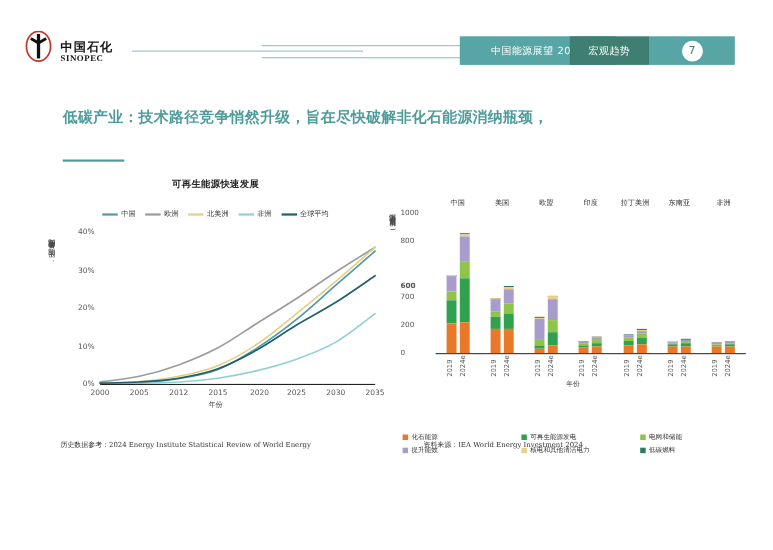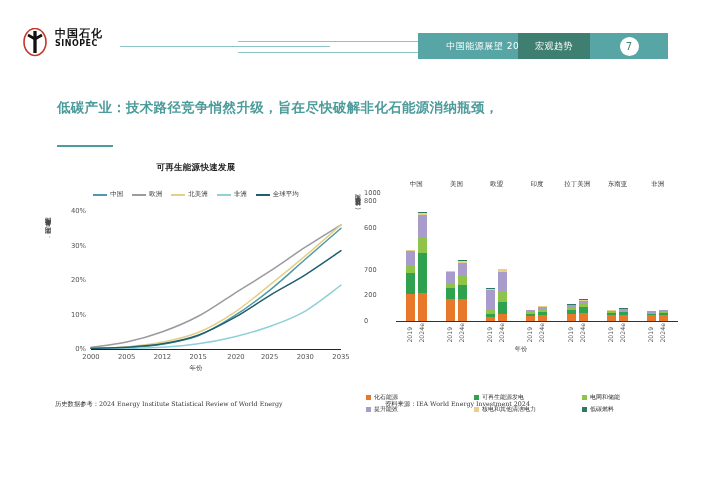--- a/index.html
+++ b/index.html
@@ -7,24 +7,24 @@
     width: 703px; height: 500px;
     background: #ffffff;
     font-family: "DejaVu Sans", "Liberation Sans", sans-serif;
     overflow: hidden;
   }
   .slide { position: relative; width: 703px; height: 500px; background:#fff; }
 
   
   .header { position:absolute; left:0; top:0; width:703px; height:78px; }
 
-  .logo-wrap { position:absolute; left:22px; top:28px; display:flex; align-items:flex-start; gap:7px; }
+  .logo-wrap { position:absolute; left:22px; top:28px; display:flex; align-items:flex-end; gap:7px; }
   .logo-mark { width:26px; height:30px; position:relative; }
   .logo-text-cn { font-size:11px; font-weight:bold; color:#111; letter-spacing:1px; line-height:1.1; }
-  .logo-text-en { font-size:8px; font-weight:bold; color:#111; letter-spacing:0.5px; line-height:1.1; }
+  .logo-text-en { font-size:8px; font-weight:bold; color:#111; letter-spacing:0.5px; line-height:1.1;font-family:Liberation Serif, serif; }
 
   .header-lines { position:absolute; left:120px; top:40px; width:460px; height:20px; }
   .hline { position:absolute; height:1px; background:#8fc4c4; }
   .hdr-seg-a { position:absolute; left:418px; top:33px; width:142px; height:26px; background:#58a5a5;
                display:flex; align-items:center; justify-content:center; }
   .hdr-seg-b { position:absolute; left:518px; top:33px; width:72px; height:26px; background:#3f7f71;
                display:flex; align-items:center; justify-content:center; }
   .hdr-seg-c { position:absolute; left:590px; top:33px; width:78px; height:26px; background:#58a5a5;
                display:flex; align-items:center; justify-content:center; }
   .hdr-label { font-size:9px; color:#fff; letter-spacing:0.5px; white-space:nowrap; }
@@ -192,22 +192,22 @@
         <div class="rg" style="width: 40.2857px;">拉丁美洲</div>
         <div class="rg" style="width: 40.2857px;">东南亚</div>
         <div class="rg" style="width: 40.2857px;">非洲</div>
       </div>
     <div class="plotR">
       <div class="ylabR">投资规模(十亿美元)</div>
       <div id="rYticks">
           <div class="ytickR" style="top: 124px;">0</div>
           <div class="ytickR" style="top: 98.4px;">200</div>
           <div class="ytickR" style="top: 72.8px;">700</div>
-          <div class="ytickR" style="top: 31px;">600</div>
-          <div class="ytickR" style="top: 4px;">800</div>
+          <div class="ytickR" style="top: 63px; font-weight: bold;">600</div>
+          <div class="ytickR" style="top: 22px;">800</div>
           <div class="ytickR" style="top: -4px;">1000</div>
         </div>
       <div class="barsR" id="barsR">
           <div class="grp" style="width: 40.2857px;">
             <div class="bar">
               <div class="seg" style="height: 26.88px; background: rgb(232, 121, 42);"></div>
               <div class="seg" style="height: 21.12px; background: rgb(47, 161, 79);"></div>
               <div class="seg" style="height: 7.68px; background: rgb(143, 196, 74);"></div>
               <div class="seg" style="height: 14.08px; background: rgb(168, 156, 205);"></div>
               <div class="seg" style="height: 1.28px; background: rgb(232, 208, 138);"></div>

